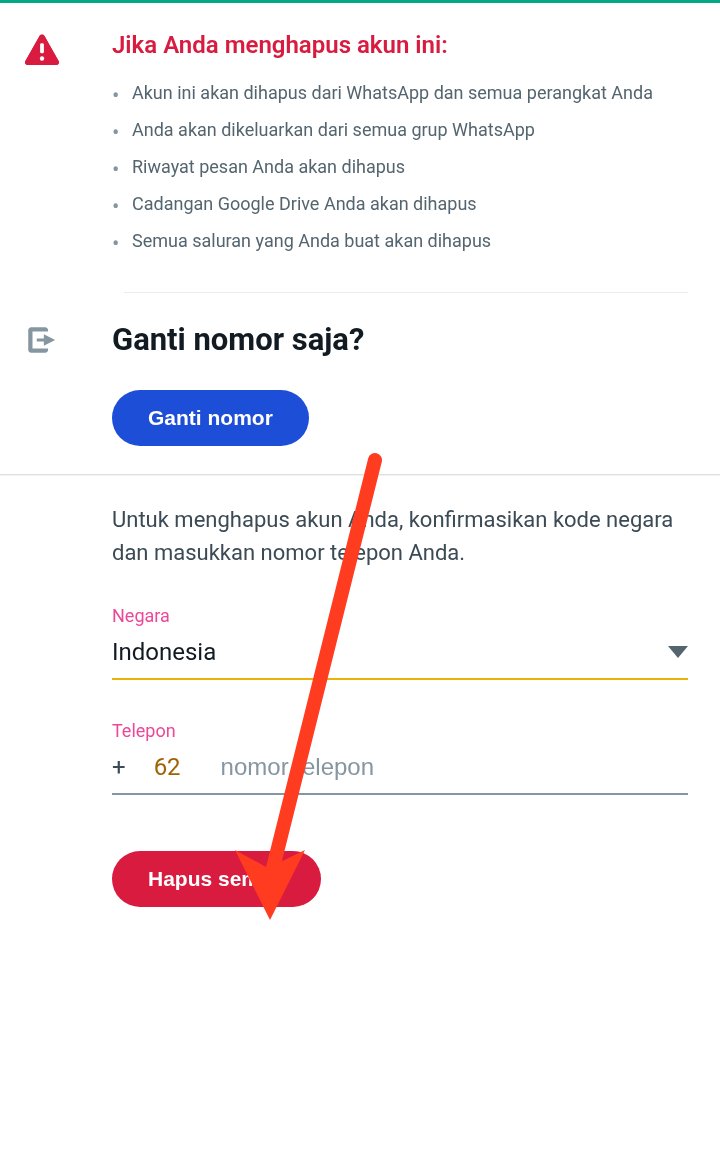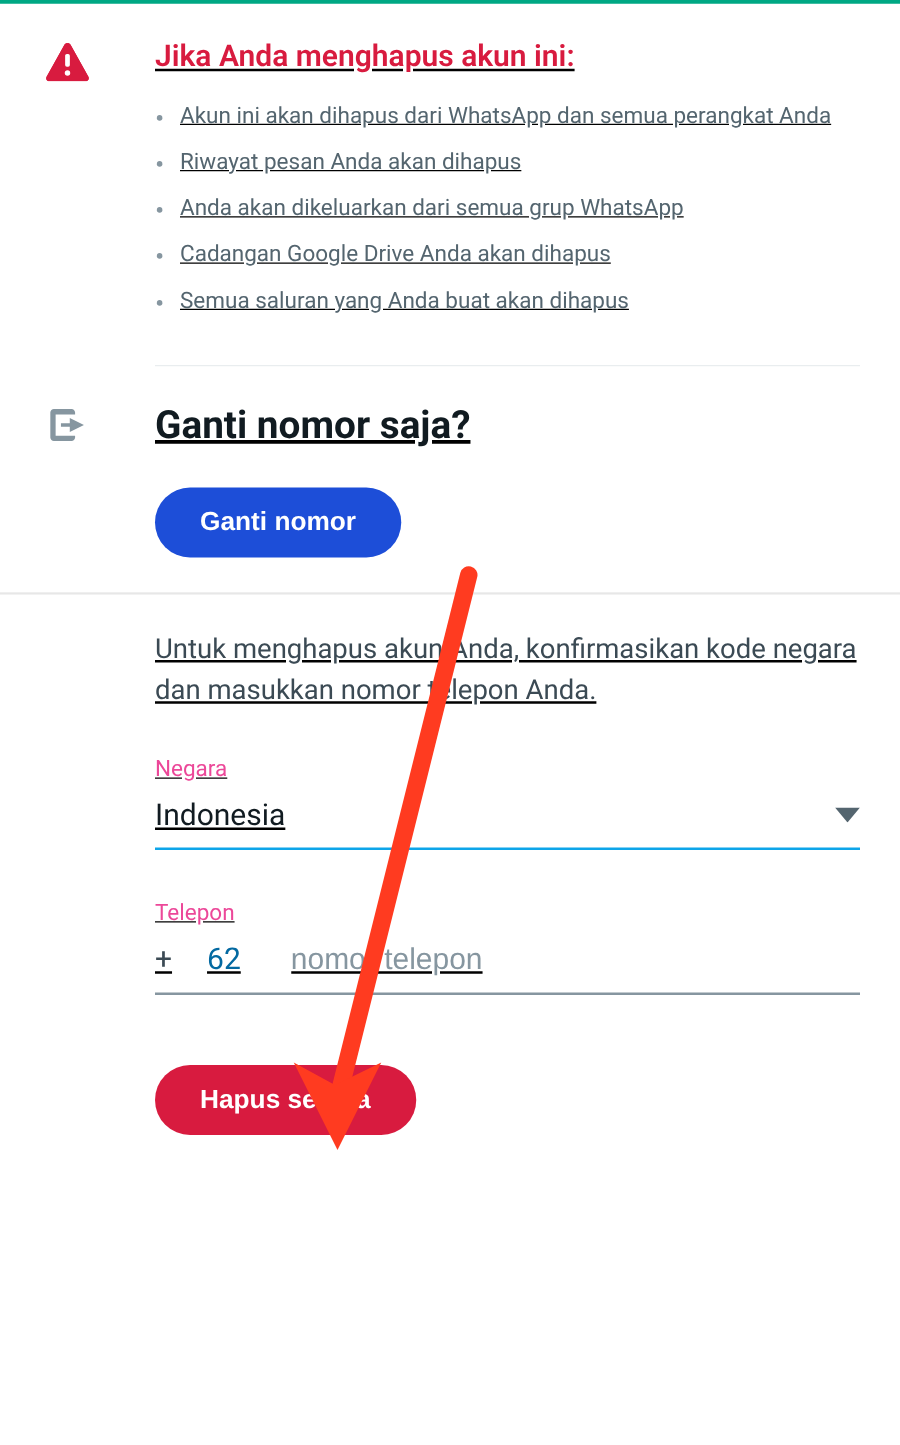--- a/index.html
+++ b/index.html
@@ -13,22 +13,21 @@
       width: 720px;
       height: 1156px;
       position: relative;
     }
     .top-bar {
       height: 3px;
       background: #00a884;
     }
     .section {
       display: flex;
-      padding: 28px 32px 28px 36px;
-      text-decoration: underline;
+      padding: 28px 32px 28px 24px;
     }
     .icon-col {
       width: 88px;
       flex-shrink: 0;
       padding-top: 2px;
     }
     .content-col {
       flex: 1;
     }
     .warning-title {
@@ -95,42 +94,42 @@
     }
     .field-label {
       color: #ec4899;
       font-size: 18px;
       margin-bottom: 12px;
     }
     .select-row {
       display: flex;
       align-items: center;
       justify-content: space-between;
-      border-bottom: 2px solid #0ea5e9;
+      border-bottom: 2px solid #eab308;
       padding-bottom: 12px;
       margin-bottom: 40px;
     }
     .select-value {
       color: #111b21;
       font-size: 24px;
     }
     .phone-row {
       display: flex;
       border-bottom: 2px solid #8696a0;
       padding-bottom: 12px;
       margin-bottom: 56px;
       align-items: baseline;
     }
     .plus-sign {
       color: #3b4a54;
       font-size: 24px;
       margin-right: 28px;
     }
     .country-code {
-      color: #0369a1;
+      color: #a16207;
       font-size: 24px;
       margin-right: 40px;
     }
     .phone-input {
       border: none;
       outline: none;
       font-size: 24px;
       color: #111b21;
       flex: 1;
       background: transparent;
@@ -161,22 +160,22 @@
         <path fill="#d81b3f" d="M2 22 L22 22 C23.5 22 24 20.5 23.5 19.5 L14 2.5 C13.5 1.5 13 1 12 1 C11 1 10.5 1.5 10 2.5 L0.5 19.5 C0 20.5 0.5 22 2 22 Z"></path>
         <rect fill="#fff" x="10.7" y="7" width="2.6" height="7" rx="1"></rect>
         <circle fill="#fff" cx="12" cy="17.5" r="1.5"></circle>
       </svg>
     </span>
   </div>
   <div class="content-col">
     <h2 class="warning-title">Jika Anda menghapus akun ini:</h2>
     <ul class="warning-list">
       <li>Akun ini akan dihapus dari WhatsApp dan semua perangkat Anda</li>
+      <li>Anda akan dikeluarkan dari semua grup WhatsApp</li>
       <li>Riwayat pesan Anda akan dihapus</li>
-      <li>Anda akan dikeluarkan dari semua grup WhatsApp</li>
       <li>Cadangan Google Drive Anda akan dihapus</li>
       <li>Semua saluran yang Anda buat akan dihapus</li>
     </ul>
   </div>
 </div>
 
 <div class="divider-thin"></div>
 
 <div class="section">
   <div class="icon-col">

